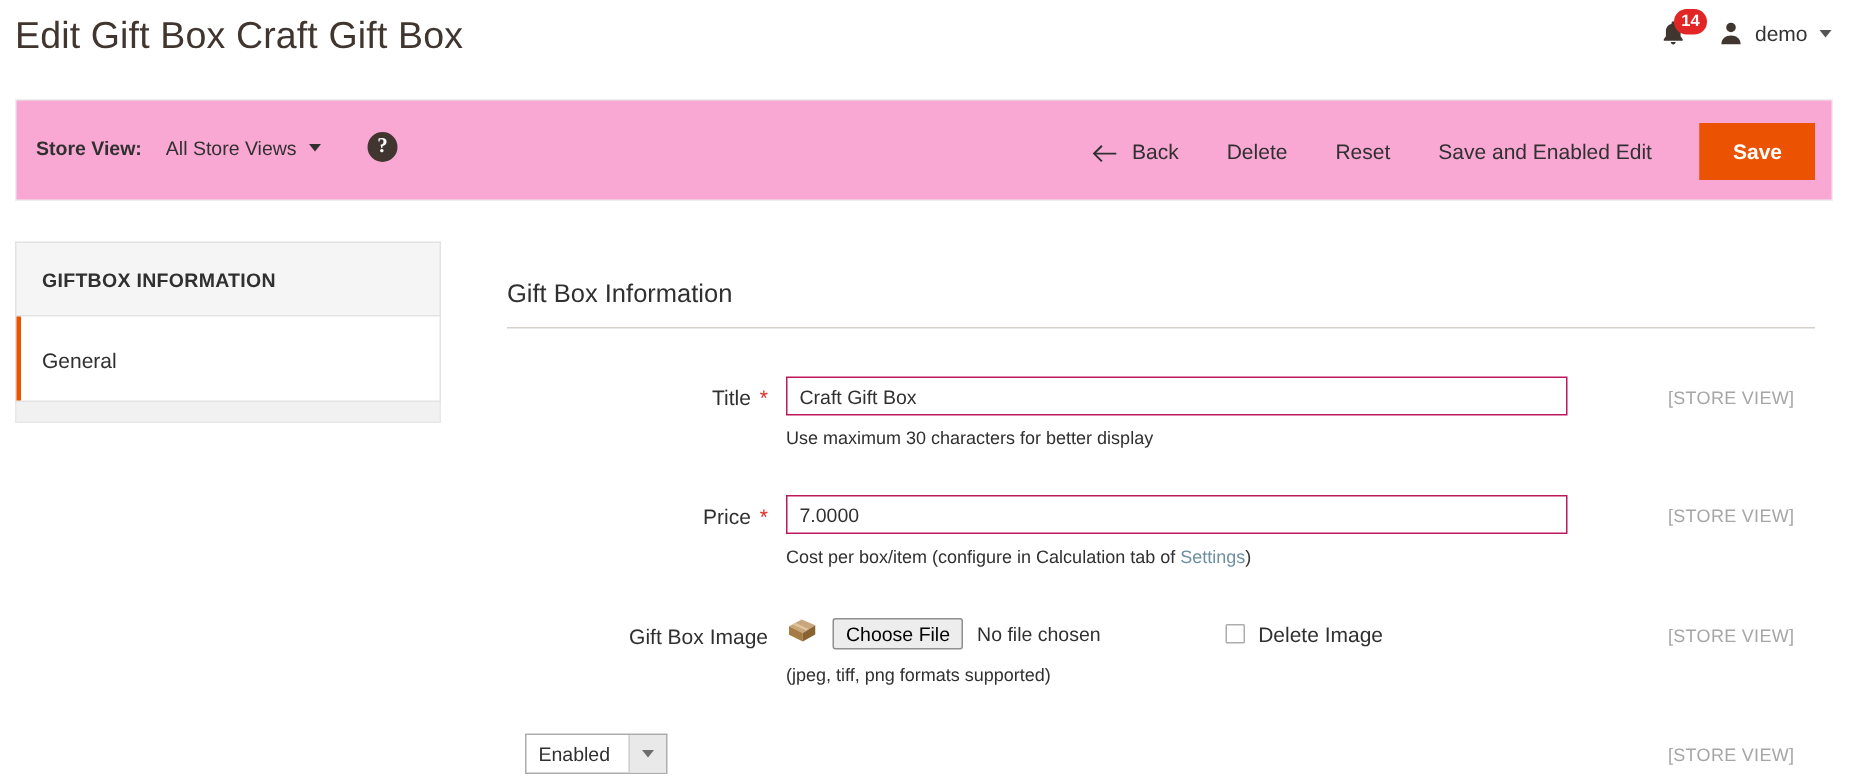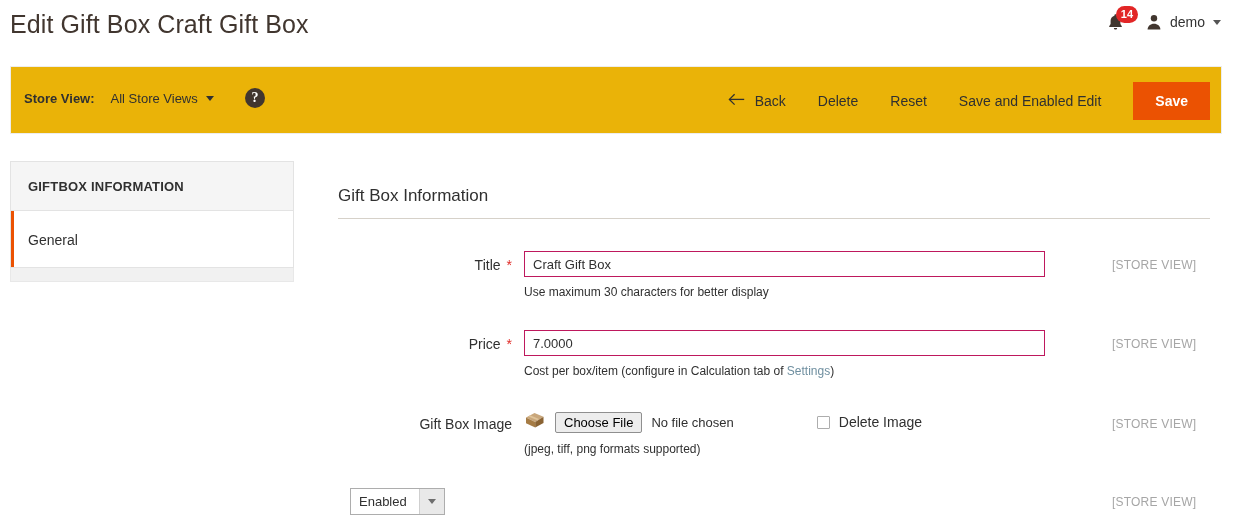--- a/index.html
+++ b/index.html
@@ -88,21 +88,21 @@
     margin-left: 1px;
   }
 
   
   .toolbar {
     position: absolute;
     left: 10px;
     top: 66px;
     width: 1212px;
     height: 68px;
-    background: #eab308;
+    background: #f9a8d4;
     border: 1px solid #ededed;
     box-sizing: border-box;
     text-decoration: underline;
   }
   .store-switcher {
     position: absolute;
     left: 13px;
     top: 24px;
     display: flex;
     align-items: center;
@@ -155,21 +155,21 @@
     border: none;
     font-family: "Liberation Sans", sans-serif;
     font-size: 14px;
     color: #303030;
     cursor: pointer;
     padding: 6px 16px;
     white-space: nowrap;
   }
   .tb-btn.back {
     display: flex;
-    align-items: flex-start;
+    align-items: flex-end;
     gap: 10px;
     padding-left: 18px;
   }
   .arrow-left svg { display: block; }
   .tb-btn.primary {
     background: #eb5202;
     color: #ffffff;
     font-weight: bold;
     padding: 10px 21px;
     margin-left: 16px;

